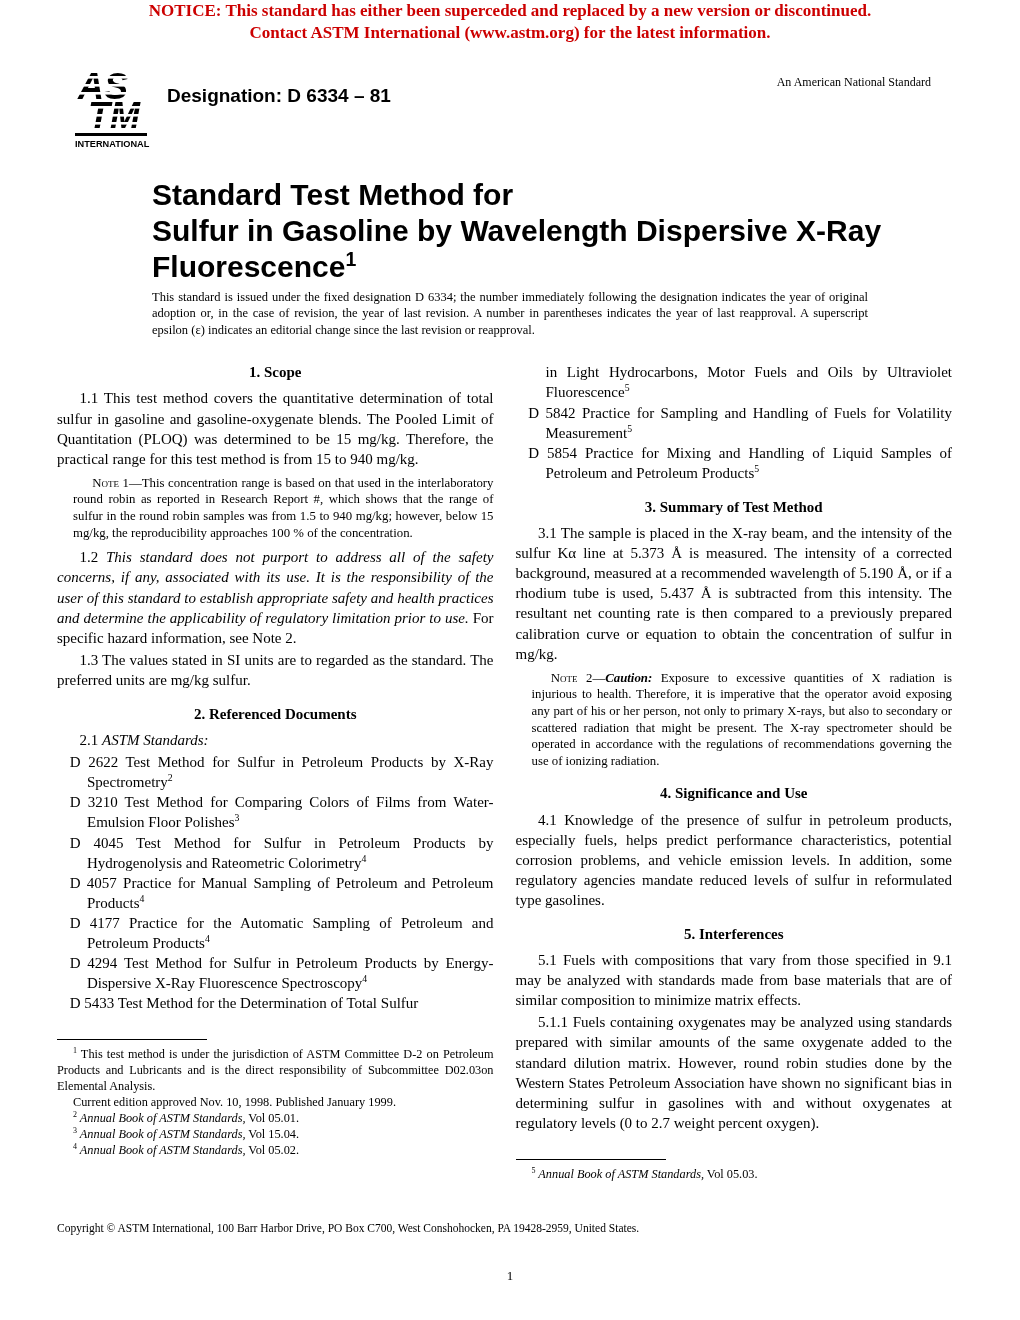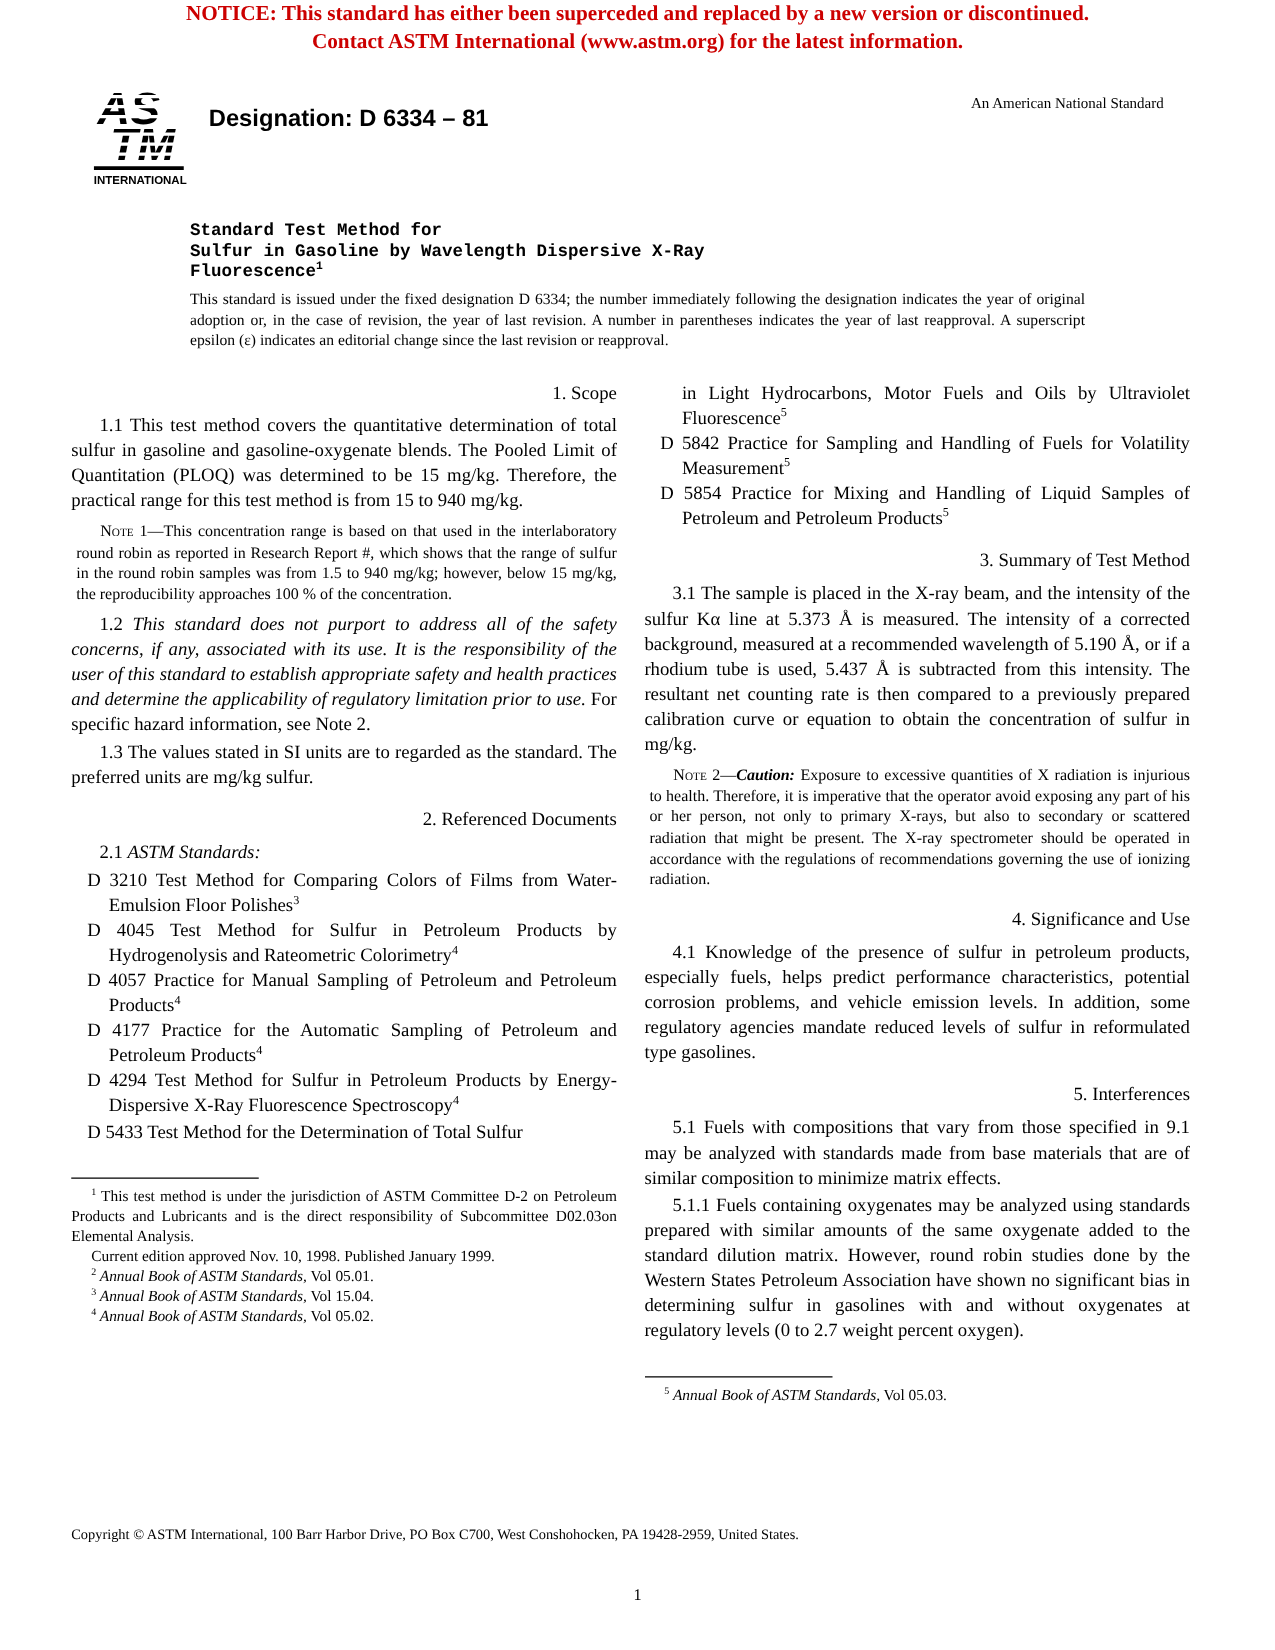--- a/index.html
+++ b/index.html
@@ -10,30 +10,30 @@
     font-family:"Liberation Serif", serif; box-sizing:border-box; overflow:hidden;
   }
   .notice { text-align:center; color:var(--notice-red);
     font-weight:bold; font-size:17px; line-height:1.32; }
   .header-row { position:relative; height:92px; margin:26px 78px 0 75px; }
   .logo { position:absolute; left:0; top:-4px; }
   .designation { position:absolute; left:92px; top:14px;
     font-family:"Liberation Sans", sans-serif; font-weight:bold; font-size:19px; }
   .ans { position:absolute; right:11px; top:4px; font-size:12px; }
   .title-block { margin:14px 95px 0 152px;
-    font-family:Liberation Mono, monospace; font-weight:bold;
-    font-size:14px; line-height:1.2; }
+    font-family:Liberation Sans, sans-serif; font-weight:bold;
+    font-size:30px; line-height:1.2; }
   .issued { margin:4px 152px 0 152px; font-size:12.5px; line-height:1.32;
     text-align:justify; }
   .columns { display:flex; gap:22px; margin:22px 68px 0 57px; }
   .col { width:50%; font-size:15px; line-height:1.34; text-align:justify; }
-  h3.sec { font-size:15px; font-weight:normal; margin:14px 0 6px 0; text-align:right; }
+  h3.sec { font-size:15px; font-weight:bold; margin:14px 0 6px 0; text-align:center; }
   .col > h3.sec:first-child { margin-top:2px; }
   p.par { margin:0 0 2px 0; text-indent:1.5em; }
-  p.note { font-size:12.8px; line-height:1.3; margin:6px 0 6px 4px; text-indent:1.5em; }
+  p.note { font-size:12.8px; line-height:1.3; margin:6px 0 6px 16px; text-indent:1.5em; }
   .sc { font-variant:small-caps; }
   .it { font-style:italic; }
   .bi { font-style:italic; font-weight:bold; }
   p.doc-item { margin:0 0 0 2.0em; text-indent:-1.15em; }
   p.doc-item.cont { text-indent:0; margin-left:2.0em; margin-top:2px; }
   sup { font-size:0.65em; line-height:0; }
   .footnotes { margin-top:26px; font-size:12.3px; line-height:1.3; text-align:justify; }
   .fn-rule { width:150px; border-top:1px solid #000; margin:0 0 7px 0; }
   p.fn { margin:0; text-indent:1.3em; }
   .copyright { position:absolute; left:57px; bottom:86px; font-size:11.5px;margin-top:48px; }
@@ -83,20 +83,21 @@
 
     <div class="col">
       <h3 class="sec">1. Scope</h3>
       <p class="par">1.1 This test method covers the quantitative determination of total sulfur in gasoline and gasoline-oxygenate blends. The Pooled Limit of Quantitation (PLOQ) was determined to be 15 mg/kg. Therefore, the practical range for this test method is from 15 to 940 mg/kg.</p>
       <p class="note"><span class="sc">Note 1—</span><span>This concentration range is based on that used in the interlaboratory round robin as reported in Research Report #, which shows that the range of sulfur in the round robin samples was from 1.5 to 940 mg/kg; however, below 15 mg/kg, the reproducibility approaches 100 % of the concentration.</span></p>
       <p class="par"><span>1.2 </span><span class="it">This standard does not purport to address all of the safety concerns, if any, associated with its use. It is the responsibility of the user of this standard to establish appropriate safety and health practices and determine the applicability of regulatory limitation prior to use. </span><span>For specific hazard information, see Note 2.</span></p>
       <p class="par">1.3 The values stated in SI units are to regarded as the standard. The preferred units are mg/kg sulfur.</p>
 
       <h3 class="sec">2. Referenced Documents</h3>
       <p class="par"><span>2.1 </span><span class="it">ASTM Standards:</span></p>
+      <p class="doc-item"><span>D 2622 Test Method for Sulfur in Petroleum Products by X-Ray Spectrometry</span><sup>2</sup></p>
       <p class="doc-item"><span>D 3210 Test Method for Comparing Colors of Films from Water-Emulsion Floor Polishes</span><sup>3</sup></p>
       <p class="doc-item"><span>D 4045 Test Method for Sulfur in Petroleum Products by Hydrogenolysis and Rateometric Colorimetry</span><sup>4</sup></p>
       <p class="doc-item"><span>D 4057 Practice for Manual Sampling of Petroleum and Petroleum Products</span><sup>4</sup></p>
       <p class="doc-item"><span>D 4177 Practice for the Automatic Sampling of Petroleum and Petroleum Products</span><sup>4</sup></p>
       <p class="doc-item"><span>D 4294 Test Method for Sulfur in Petroleum Products by Energy-Dispersive X-Ray Fluorescence Spectroscopy</span><sup>4</sup></p>
       <p class="doc-item"><span>D 5433 Test Method for the Determination of Total Sulfur</span></p>
 
       <div class="footnotes">
         <div class="fn-rule"></div>
         <p class="fn"><sup>1</sup><span> This test method is under the jurisdiction of ASTM Committee D-2 on Petroleum Products and Lubricants and is the direct responsibility of Subcommittee D02.03on Elemental Analysis.</span></p>

